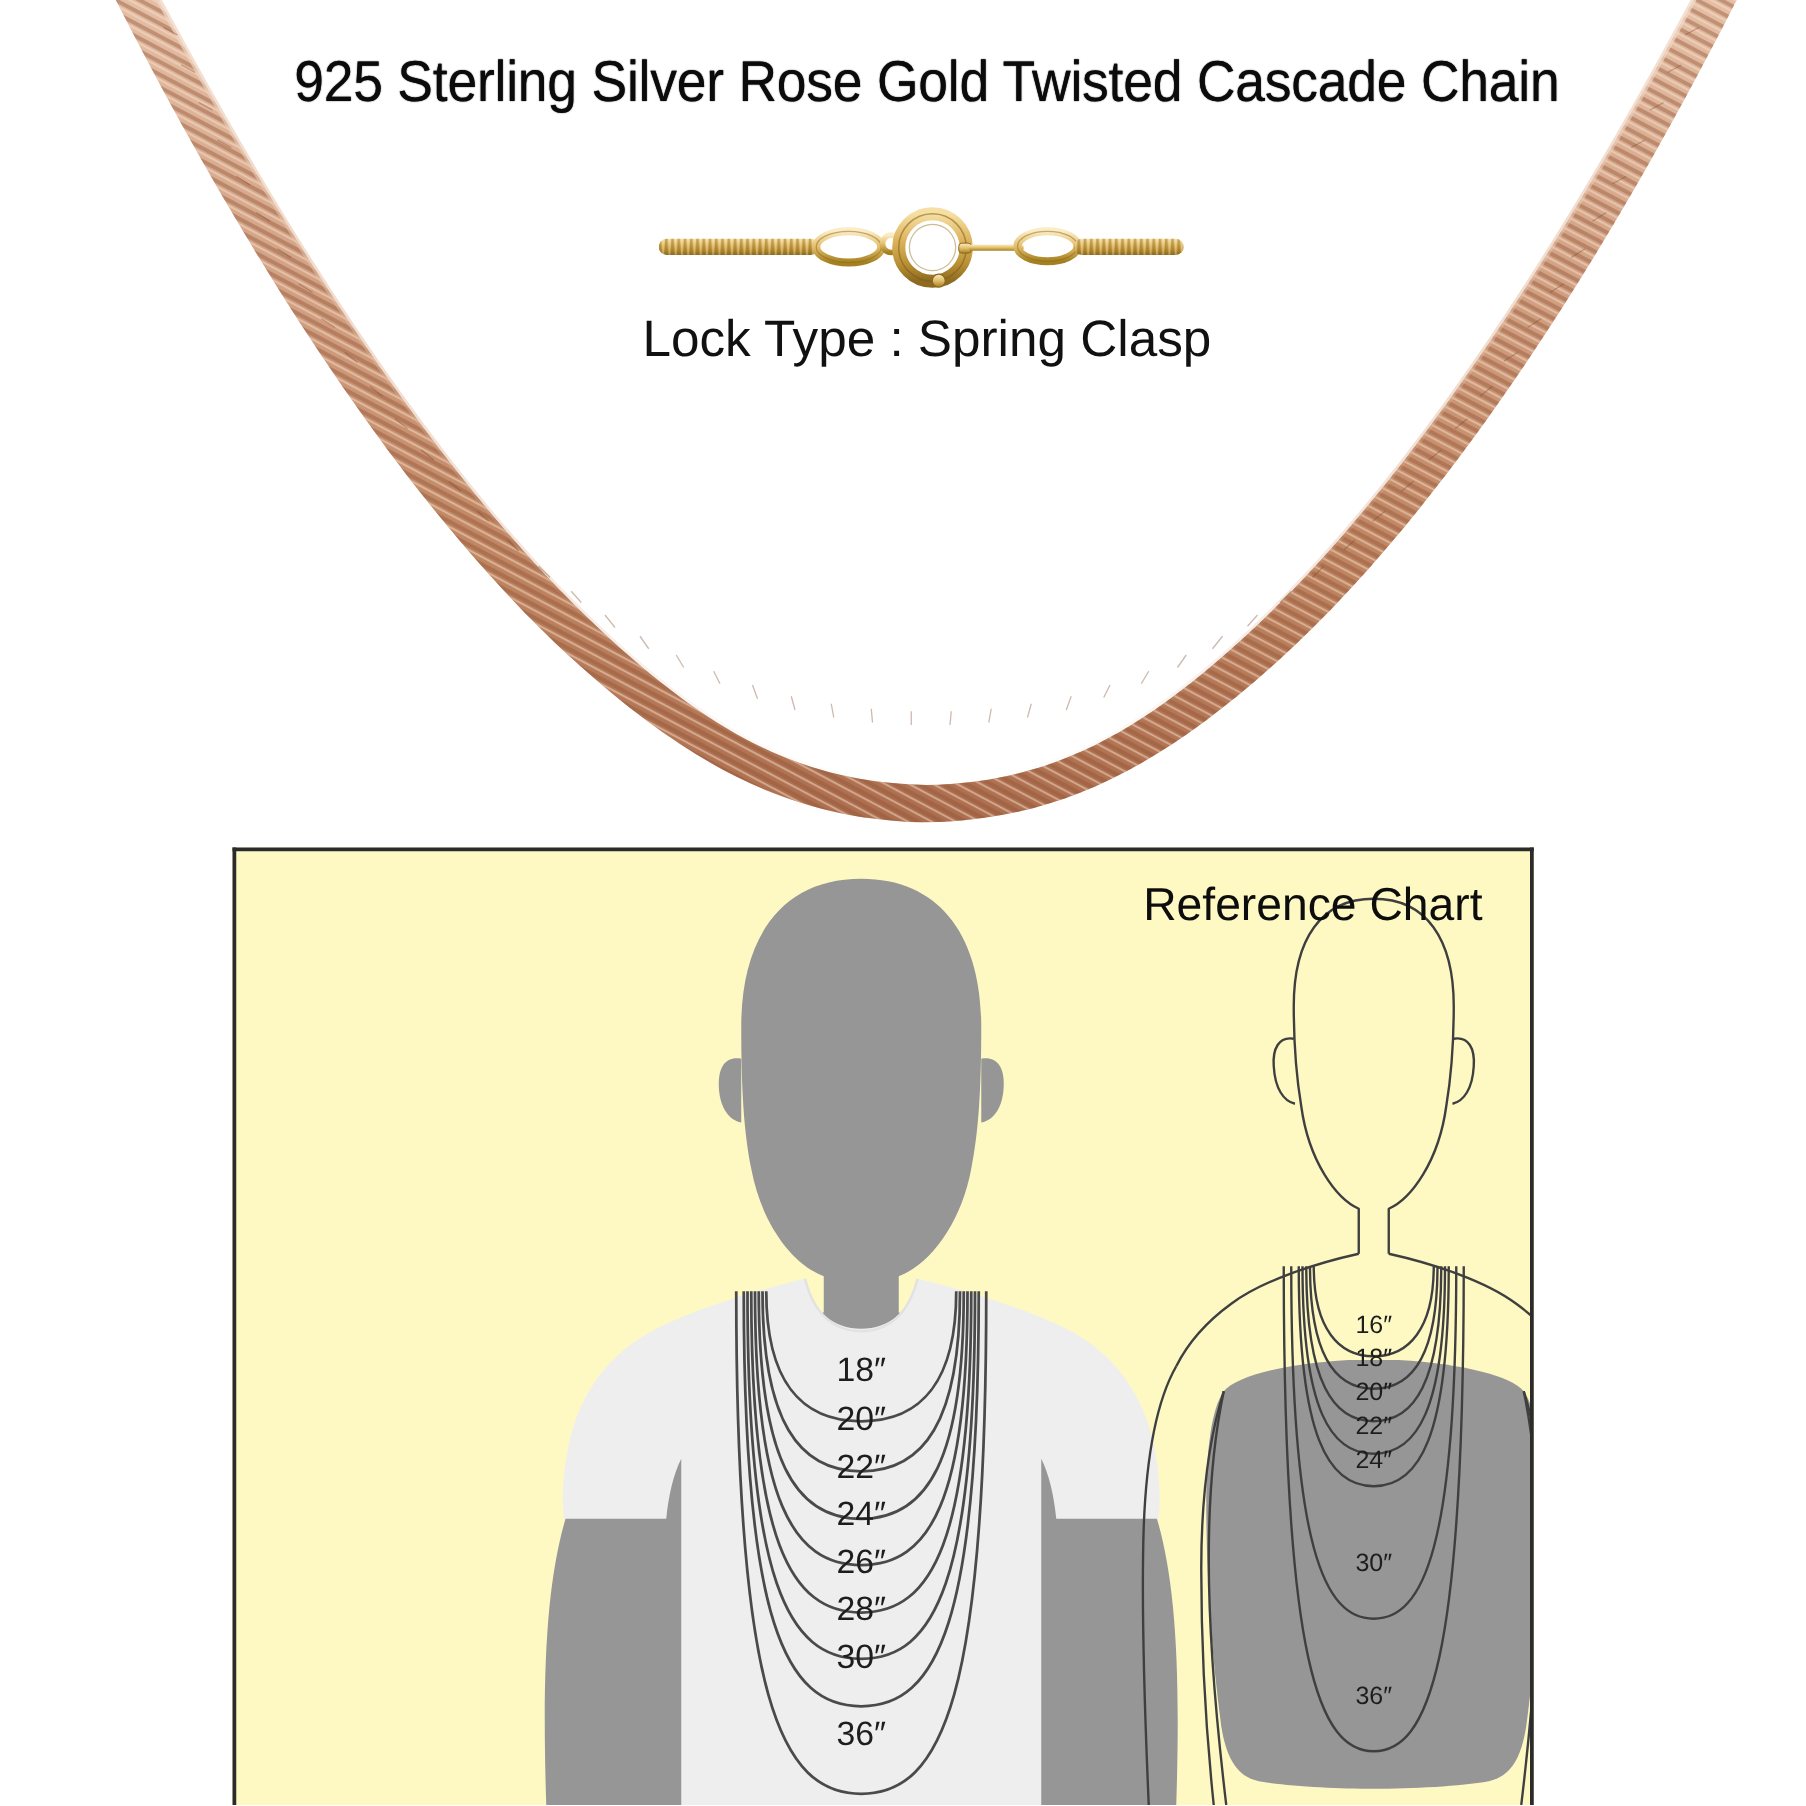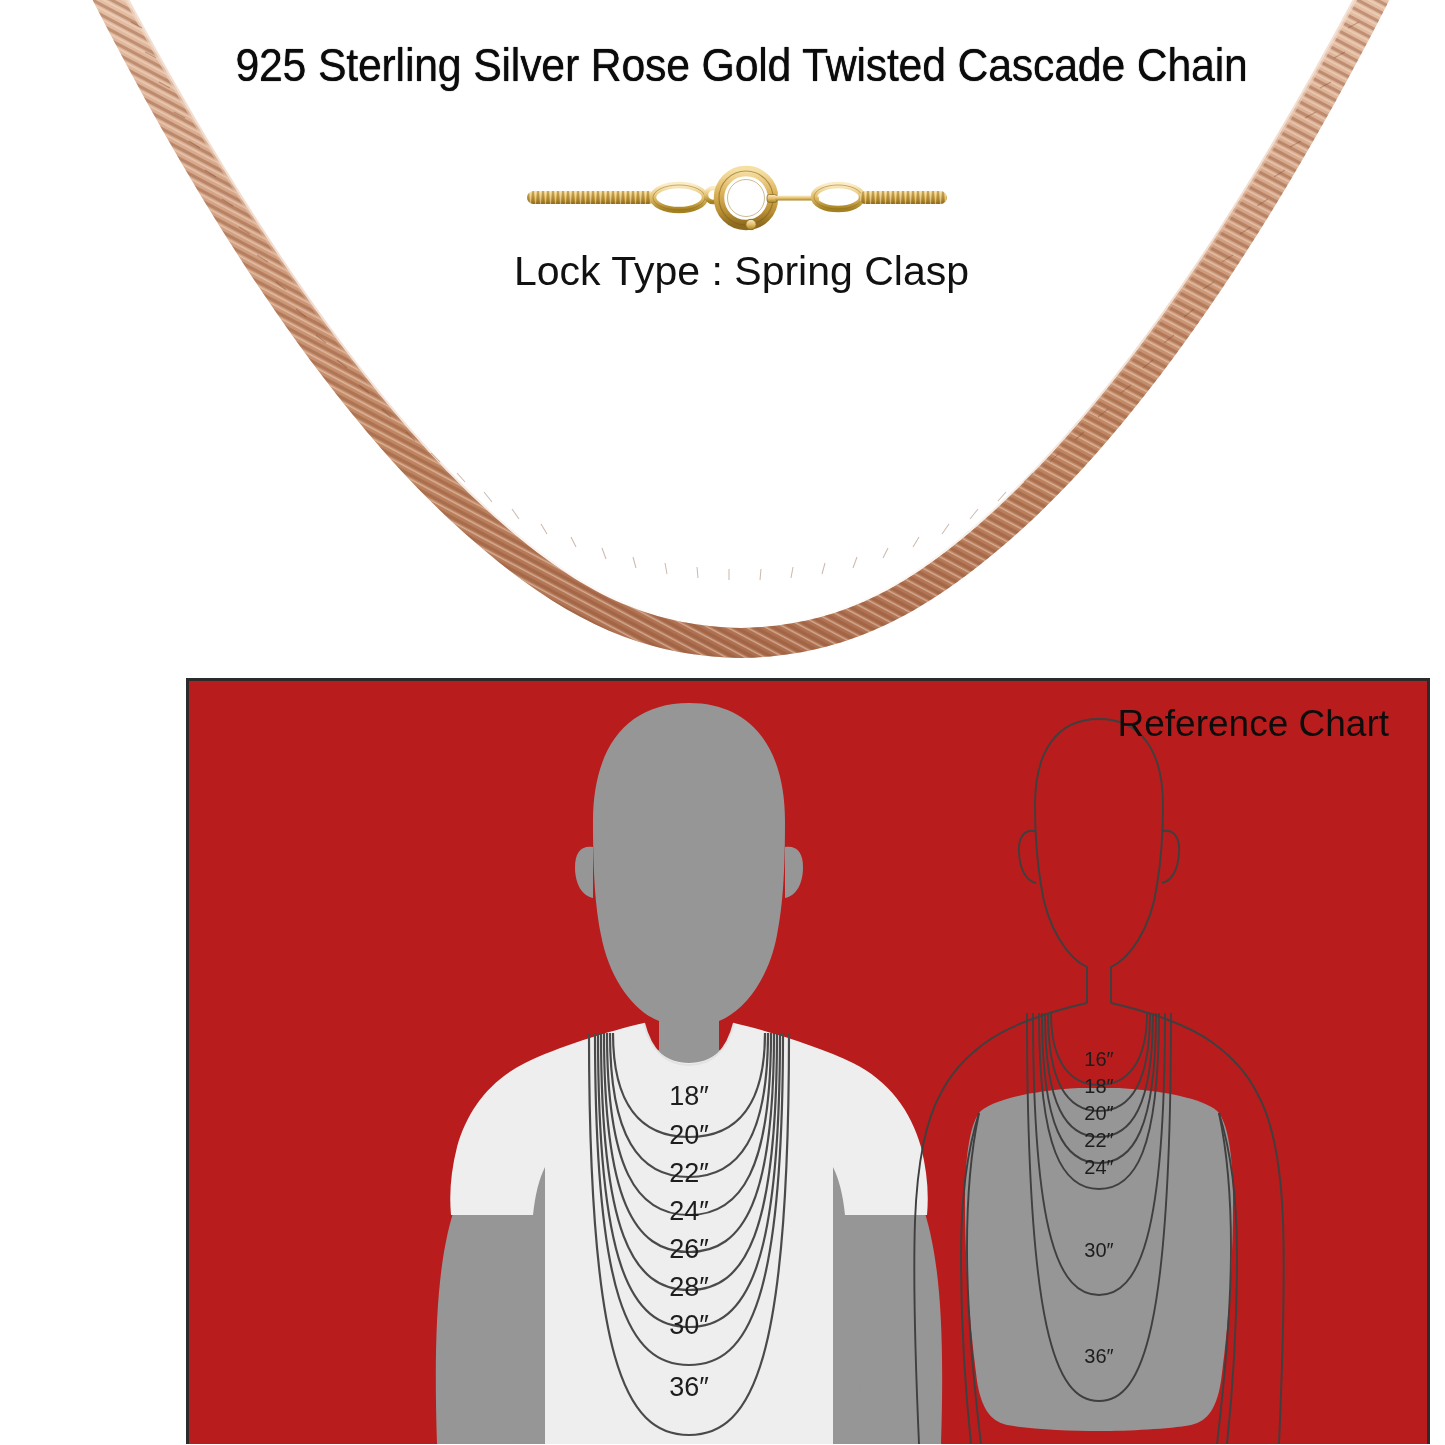--- a/index.html
+++ b/index.html
@@ -74,25 +74,25 @@
     z-index: 5;
   }
   #spec-lock { top: 248px; }
   #spec-length { top: 466px; }
 
   
   #reference-box {
     position: absolute;
     left: 167px;
     top: 678px;
-    width: 1244px;
+    width: 1041px;
     height: 766px;
     border: 3px solid #2b2b2b;
     border-bottom: none;
-    background: #b91c1c;
+    background: #fef9c3;
     box-sizing: border-box;
     overflow: hidden;
   }
   #reference-title {
     position: absolute;
     right: 38px;
     top: 22px;
     font-family: "Liberation Sans", sans-serif;
     font-size: 37px;
     font-weight: 400;

